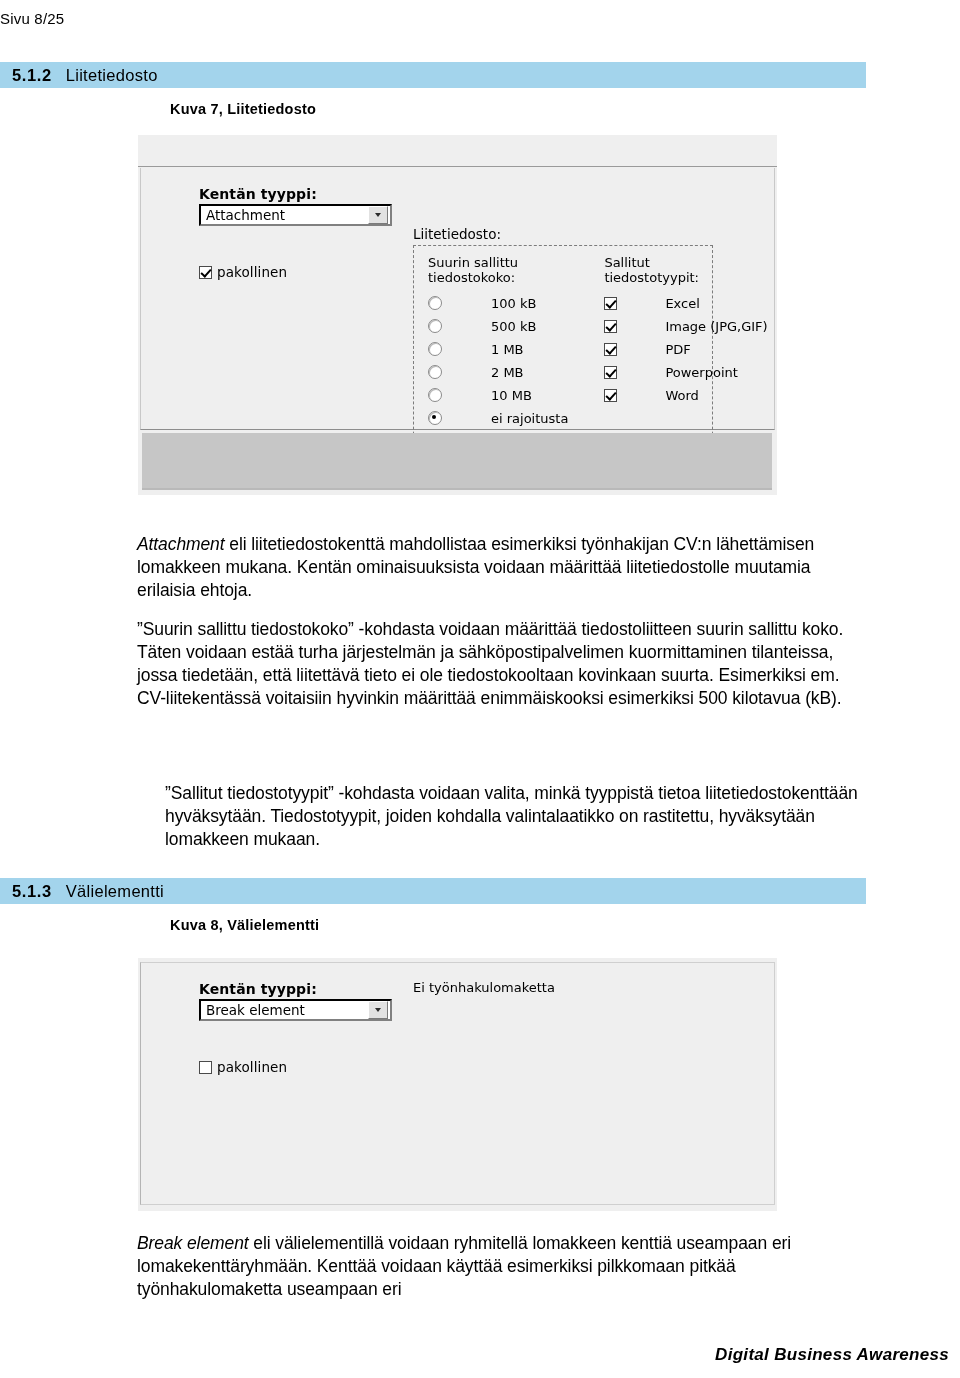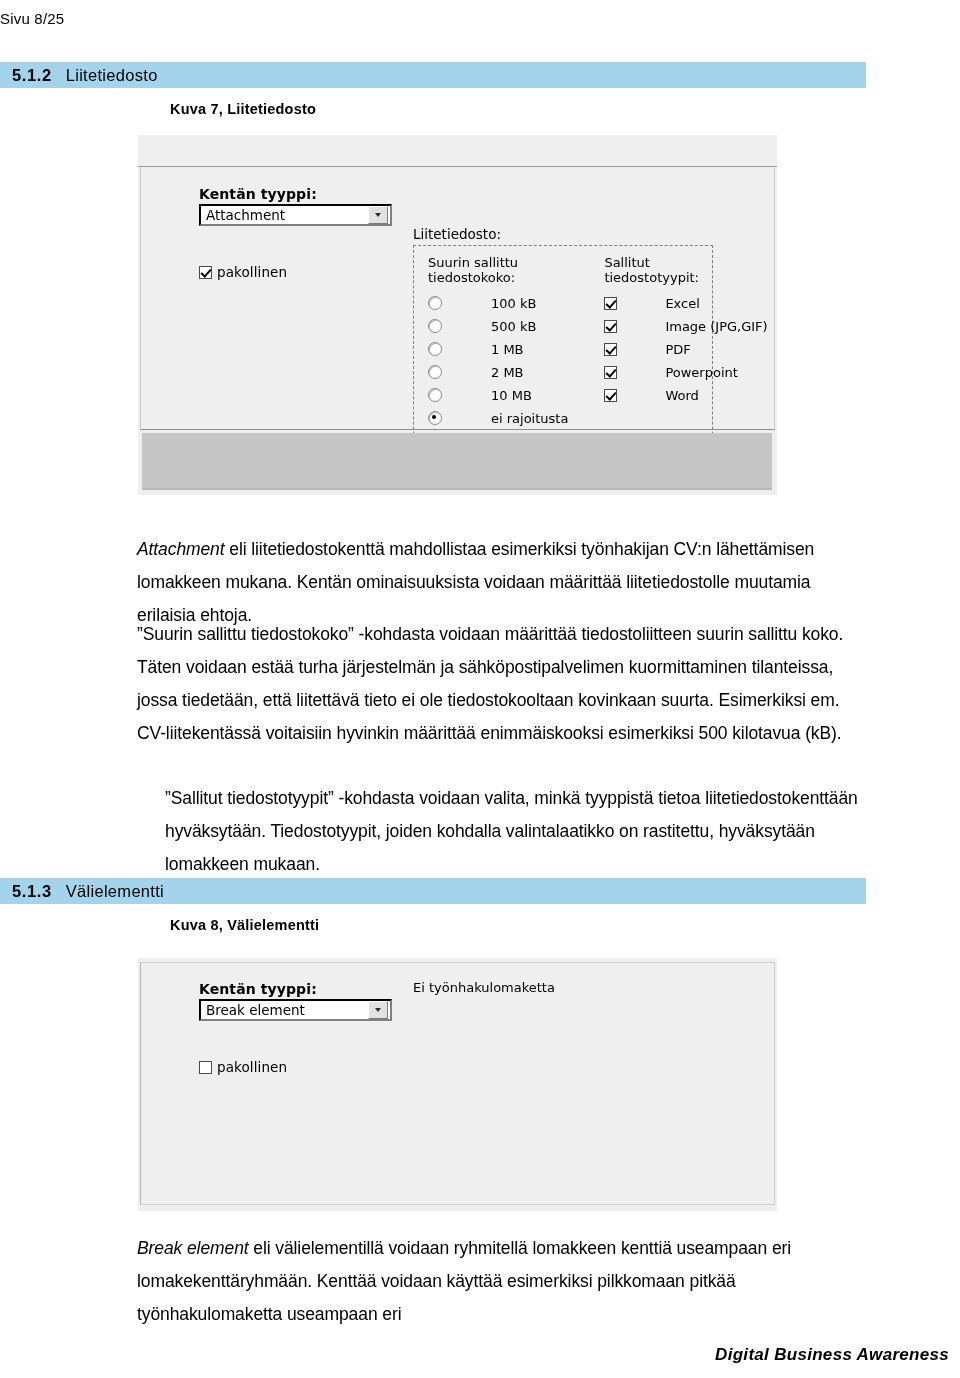--- a/index.html
+++ b/index.html
@@ -283,21 +283,21 @@
     font-size: 13px;
     white-space: nowrap;
   }
 
   
   .body-text {
     position: absolute;
     left: 137px;
     width: 712px;
     font-size: 17.5px;
-    line-height: 33px;
+    line-height: 23px;
     letter-spacing: -0.1px;
     color: #000;
   }
   .body-text em {
     font-style: italic;
   }
   #para-1 { top: 533px; }
   #para-2 { top: 618px; }
   #para-3 { top: 782px; margin-left: 28px; }
   #para-4 { top: 1232px; }

